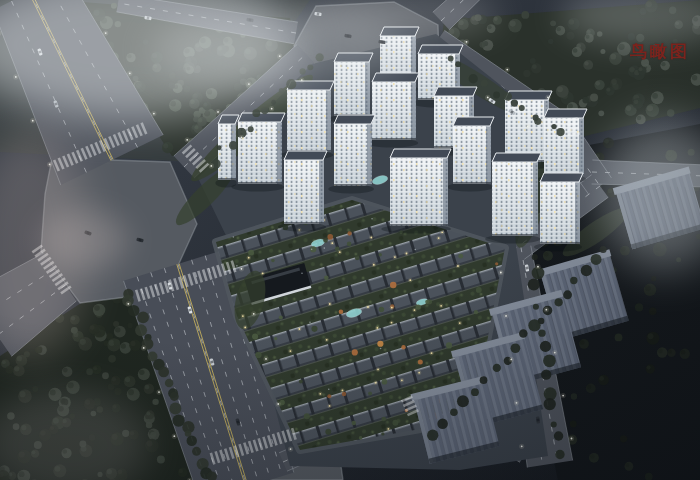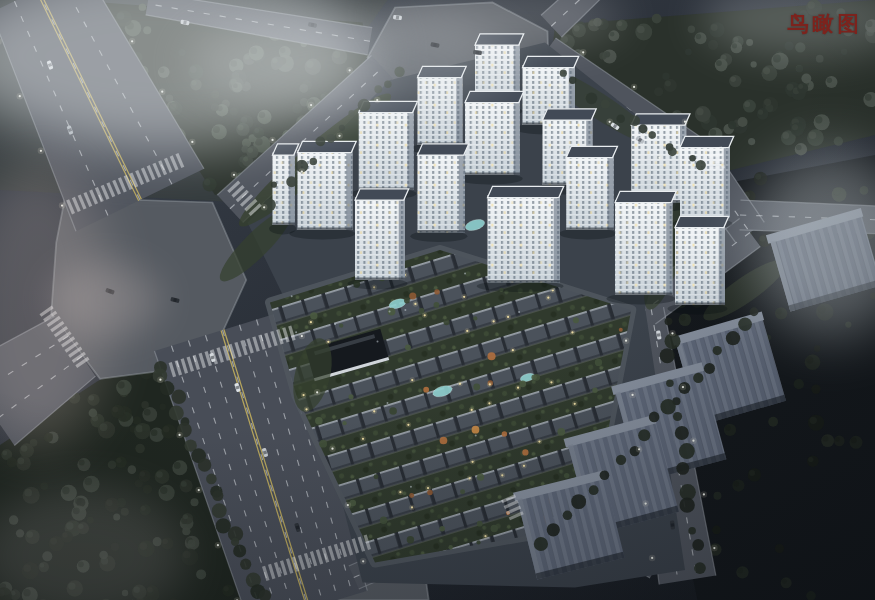--- a/index.html
+++ b/index.html
@@ -1260,14 +1260,14 @@
       <div class="cloud" style="left: -40px; top: -30px; width: 340px; height: 150px; background: rgb(230, 234, 236); opacity: 0.5; filter: blur(22px);"></div>
       <div class="cloud" style="left: 150px; top: 10px; width: 260px; height: 80px; background: rgb(223, 228, 231); opacity: 0.28; filter: blur(18px);"></div>
       <div class="cloud" style="left: 300px; top: -10px; width: 200px; height: 50px; background: rgb(255, 255, 255); opacity: 0.18; filter: blur(16px);"></div>
       <div class="cloud" style="left: 600px; top: 120px; width: 130px; height: 150px; background: rgb(205, 213, 217); opacity: 0.42; filter: blur(22px);"></div>
       <div class="cloud" style="left: 560px; top: -15px; width: 170px; height: 60px; background: rgb(223, 228, 231); opacity: 0.25; filter: blur(16px);"></div>
       <div class="cloud" style="left: -30px; top: 130px; width: 120px; height: 230px; background: rgb(230, 207, 200); opacity: 0.22; filter: blur(20px);"></div>
       <div class="cloud" style="left: -20px; top: 390px; width: 170px; height: 110px; background: rgb(220, 211, 214); opacity: 0.16; filter: blur(18px);"></div>
       <div class="cloud" style="left: 40px; top: 210px; width: 90px; height: 60px; background: rgb(238, 220, 214); opacity: 0.2; filter: blur(14px);"></div>
     </div>
   <div class="vignette"></div>
-  <div class="caption" style="color: rgb(124, 35, 29);">鸟瞰图</div>
+  <div class="caption" style="color: rgb(124, 35, 29); margin-top: 32px;">鸟瞰图</div>
 </div>
 
 </body></html>

